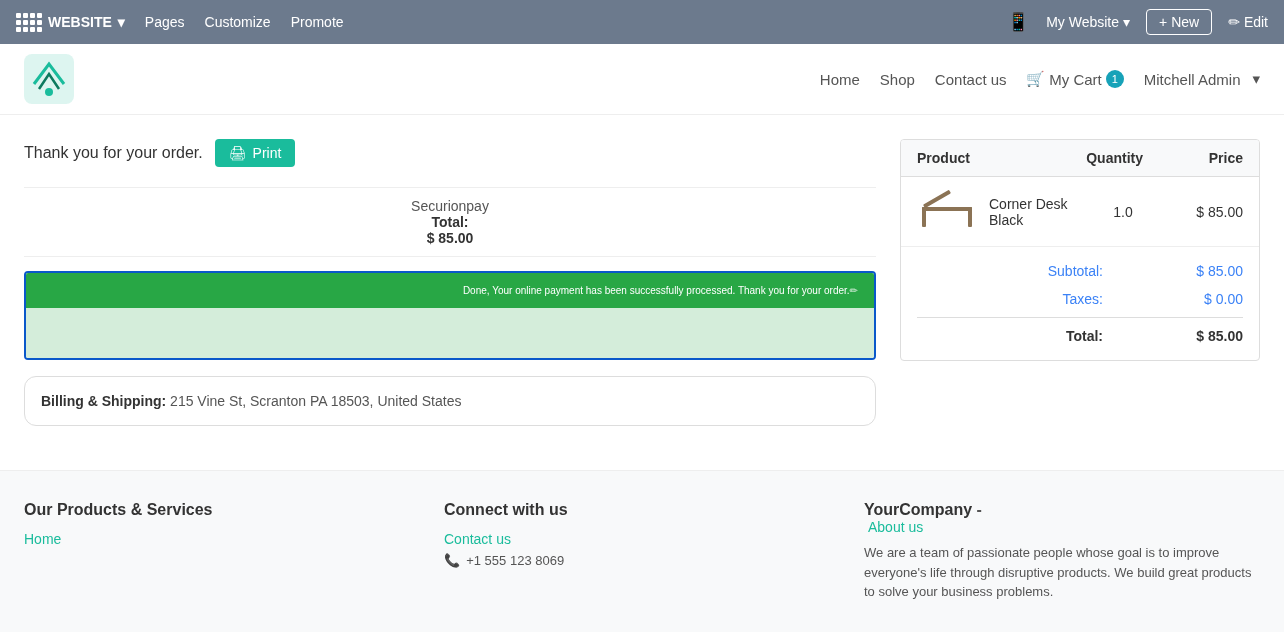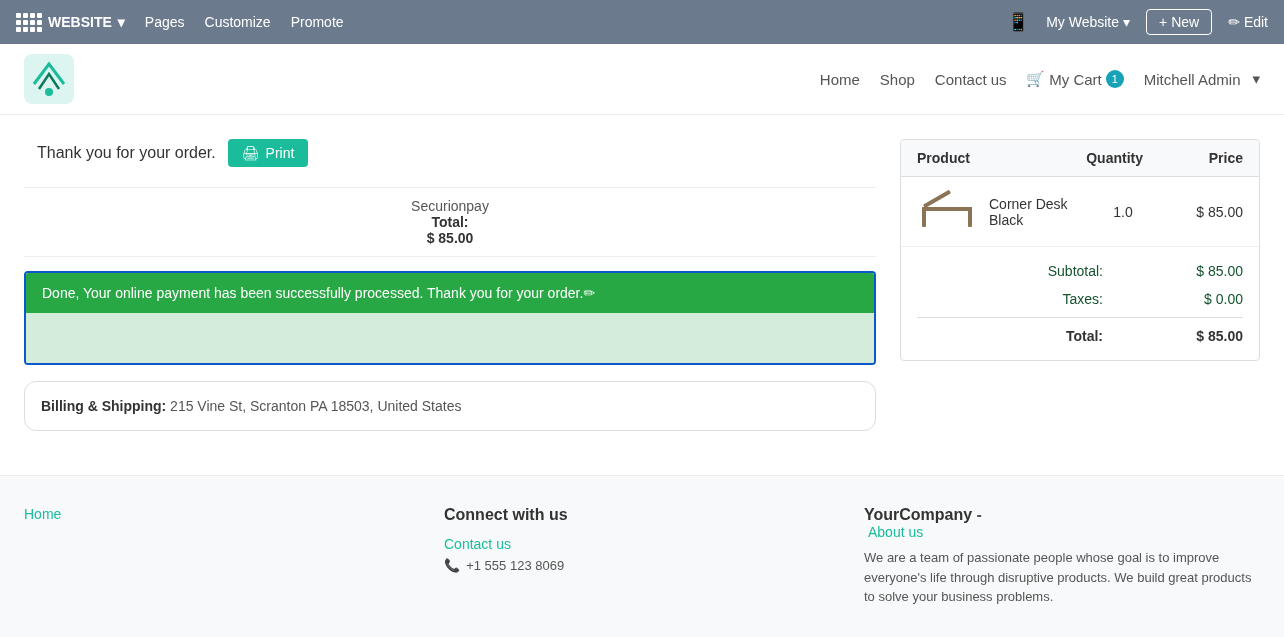--- a/index.html
+++ b/index.html
@@ -55,21 +55,21 @@
     
     .order-title {
       border: 2px solid #0a58ca;
       display: inline-block;
       padding: 8px 16px;
       margin-bottom: 12px;
     }
     .order-title h1 { font-size: 28px; font-weight: normal; }
     .order-title h1 em { font-style: italic; }
 
-    .thank-you { display: flex; align-items: center; gap: 12px; margin-bottom: 20px; font-size: 16px; color: #333; margin-left: 13px; }
+    .thank-you { display: flex; align-items: center; gap: 12px; margin-bottom: 20px; font-size: 16px; color: #333; }
     .print-btn {
       background: #1abc9c;
       color: #fff;
       border: none;
       padding: 6px 14px;
       border-radius: 4px;
       cursor: pointer;
       font-size: 14px;
       display: flex;
       align-items: center;
@@ -95,24 +95,24 @@
     .success-box {
       border: 2px solid #0a58ca;
       margin-top: 14px;
       border-radius: 4px;
     }
     .success-message {
       background: #28a745;
       color: #fff;
       padding: 12px 16px;
       display: flex;
-      justify-content: flex-start;
+      justify-content: flex-end;
       align-items: center;
       border-radius: 2px 2px 0 0;
-      font-size: 14px;
+      font-size: 10px;
     }
     .success-message .edit-icon { cursor: pointer; opacity: 0.9; }
     .success-extra {
       background: #d4edda;
       height: 50px;
       border-radius: 0 0 2px 2px;
     }
 
     
     .billing-box {
@@ -156,21 +156,21 @@
     .product-img svg { width: 60px; height: 45px; }
     .col-qty { text-align: center; padding-right: 20px; min-width: 60px; }
     .col-price { text-align: right; min-width: 80px; }
 
     .order-table .subtotals { padding: 10px 16px; }
     .order-table .subtotal-row {
       display: flex;
       justify-content: flex-end;
       gap: 60px;
       padding: 6px 0;
-      color: #14532d;
+      color: #3b82f6;
     }
     .order-table .subtotal-row.total {
       font-weight: bold;
       color: #333;
       border-top: 1px solid #ddd;
       margin-top: 4px;
       padding-top: 10px;
     }
     .subtotal-label { text-align: right; min-width: 80px; }
     .subtotal-value { text-align: right; min-width: 80px; }
@@ -331,20 +331,21 @@
           <span class="subtotal-label">Total:</span>
           <span class="subtotal-value">$ 85.00</span>
         </div>
       </div>
     </div>
   </div>
 </div>
 
 <div class="footer">
   <div class="footer-products">
+    <h3>Our Products &amp; Services</h3>
     <a href="#">Home</a>
   </div>
   <div class="footer-connect">
     <h3>Connect with us</h3>
     <a href="#">Contact us</a>
     <div class="contact-line">
       <span>📞</span>
       <span>+1 555 123 8069</span>
     </div>
 

